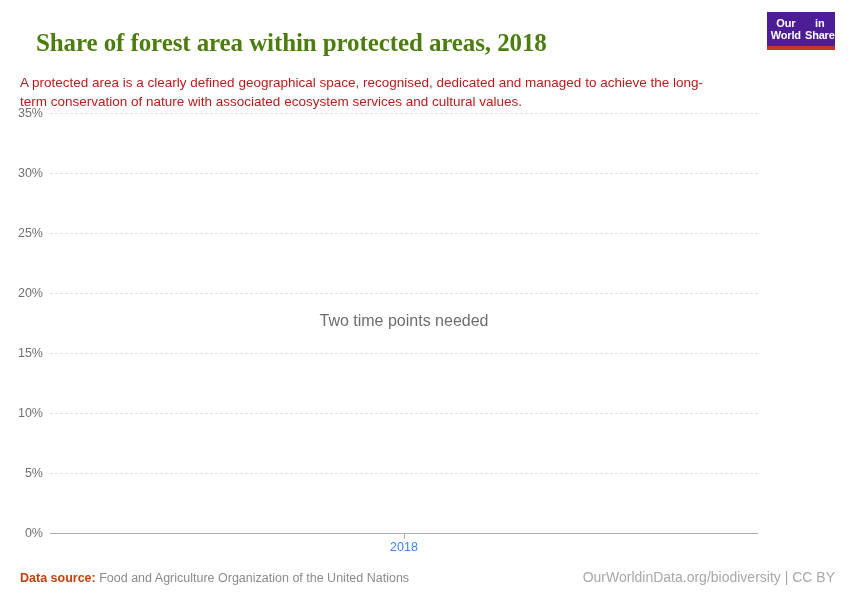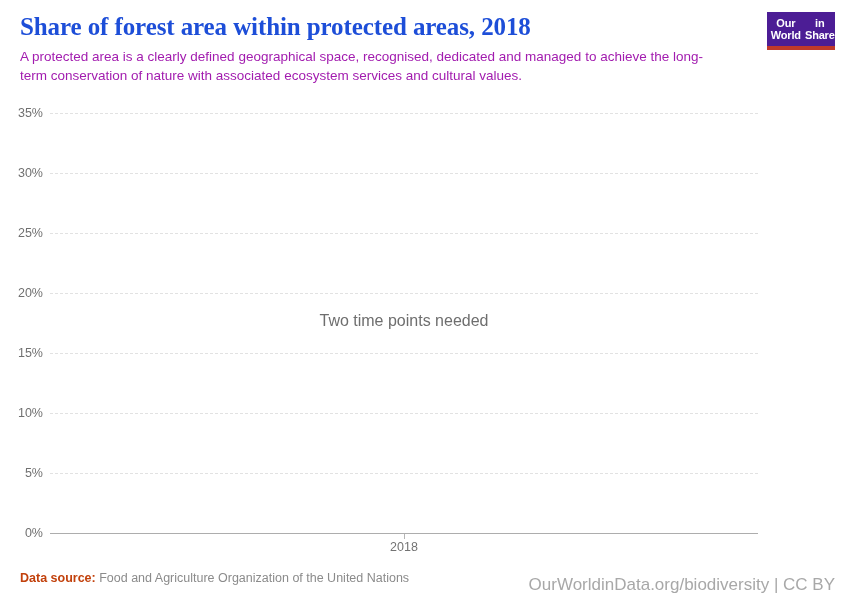--- a/index.html
+++ b/index.html
@@ -20,31 +20,31 @@
   .header {
     position: absolute;
     left: 20px;
     top: 12px;
     width: 740px;
   }
   .chart-title {
     font-family: "Liberation Serif", "DejaVu Serif", serif;
     font-size: 25px;
     font-weight: 700;
-    color: #1d4ed8;
+    color: #4d7c0f;
     letter-spacing: -0.1px;
     line-height: 30px;
-    margin: 0;
+    margin: 16px;
     white-space: nowrap;
   }
   .chart-subtitle {
     font-family: "Liberation Sans", sans-serif;
     font-size: 13.5px;
     font-weight: 400;
-    color: #a21caf;
+    color: #b91c1c;
     line-height: 18.5px;
     margin: 6px 0 10px 0;
     max-width: 706px;
   }
 
   
   .owid-logo {
     position: absolute;
     right: 15px;
     top: 12px;
@@ -107,21 +107,21 @@
   .xtick-mark {
     position: absolute;
     width: 0;
     height: 5px;
     border-left: 1px solid #b5b5b5;
   }
   .xtick-label {
     position: absolute;
     font-family: "Liberation Sans", sans-serif;
     font-size: 12.5px;
-    color: #737373;
+    color: #3b82f6;
     transform: translateX(-50%);
     white-space: nowrap;
   }
 
   .empty-state {
     position: absolute;
     font-family: "Liberation Sans", sans-serif;
     font-size: 16px;
     color: #6e6e6e;
     transform: translateX(-50%);
@@ -138,23 +138,23 @@
     color: #8b8b8b;
     white-space: nowrap;
   }
   .footer-left b {
     color: #c2410c;
     font-weight: 700;
   }
   .footer-right {
     position: absolute;
     right: 15px;
-    bottom: 5px;
-    font-family: "Liberation Sans", sans-serif;
-    font-size: 17px;
+    bottom: 15px;
+    font-family: "Liberation Sans", sans-serif;
+    font-size: 14px;
     color: #a8a8a8;
     white-space: nowrap;
   }
 </style>
 </head>
 <body>
 
 <div class="header">
   <h1 class="chart-title">Share of forest area within protected areas, 2018</h1>
   <p class="chart-subtitle">A protected area is a clearly defined geographical space, recognised, dedicated and managed to achieve the long-term conservation of nature with associated ecosystem services and cultural values.</p>

